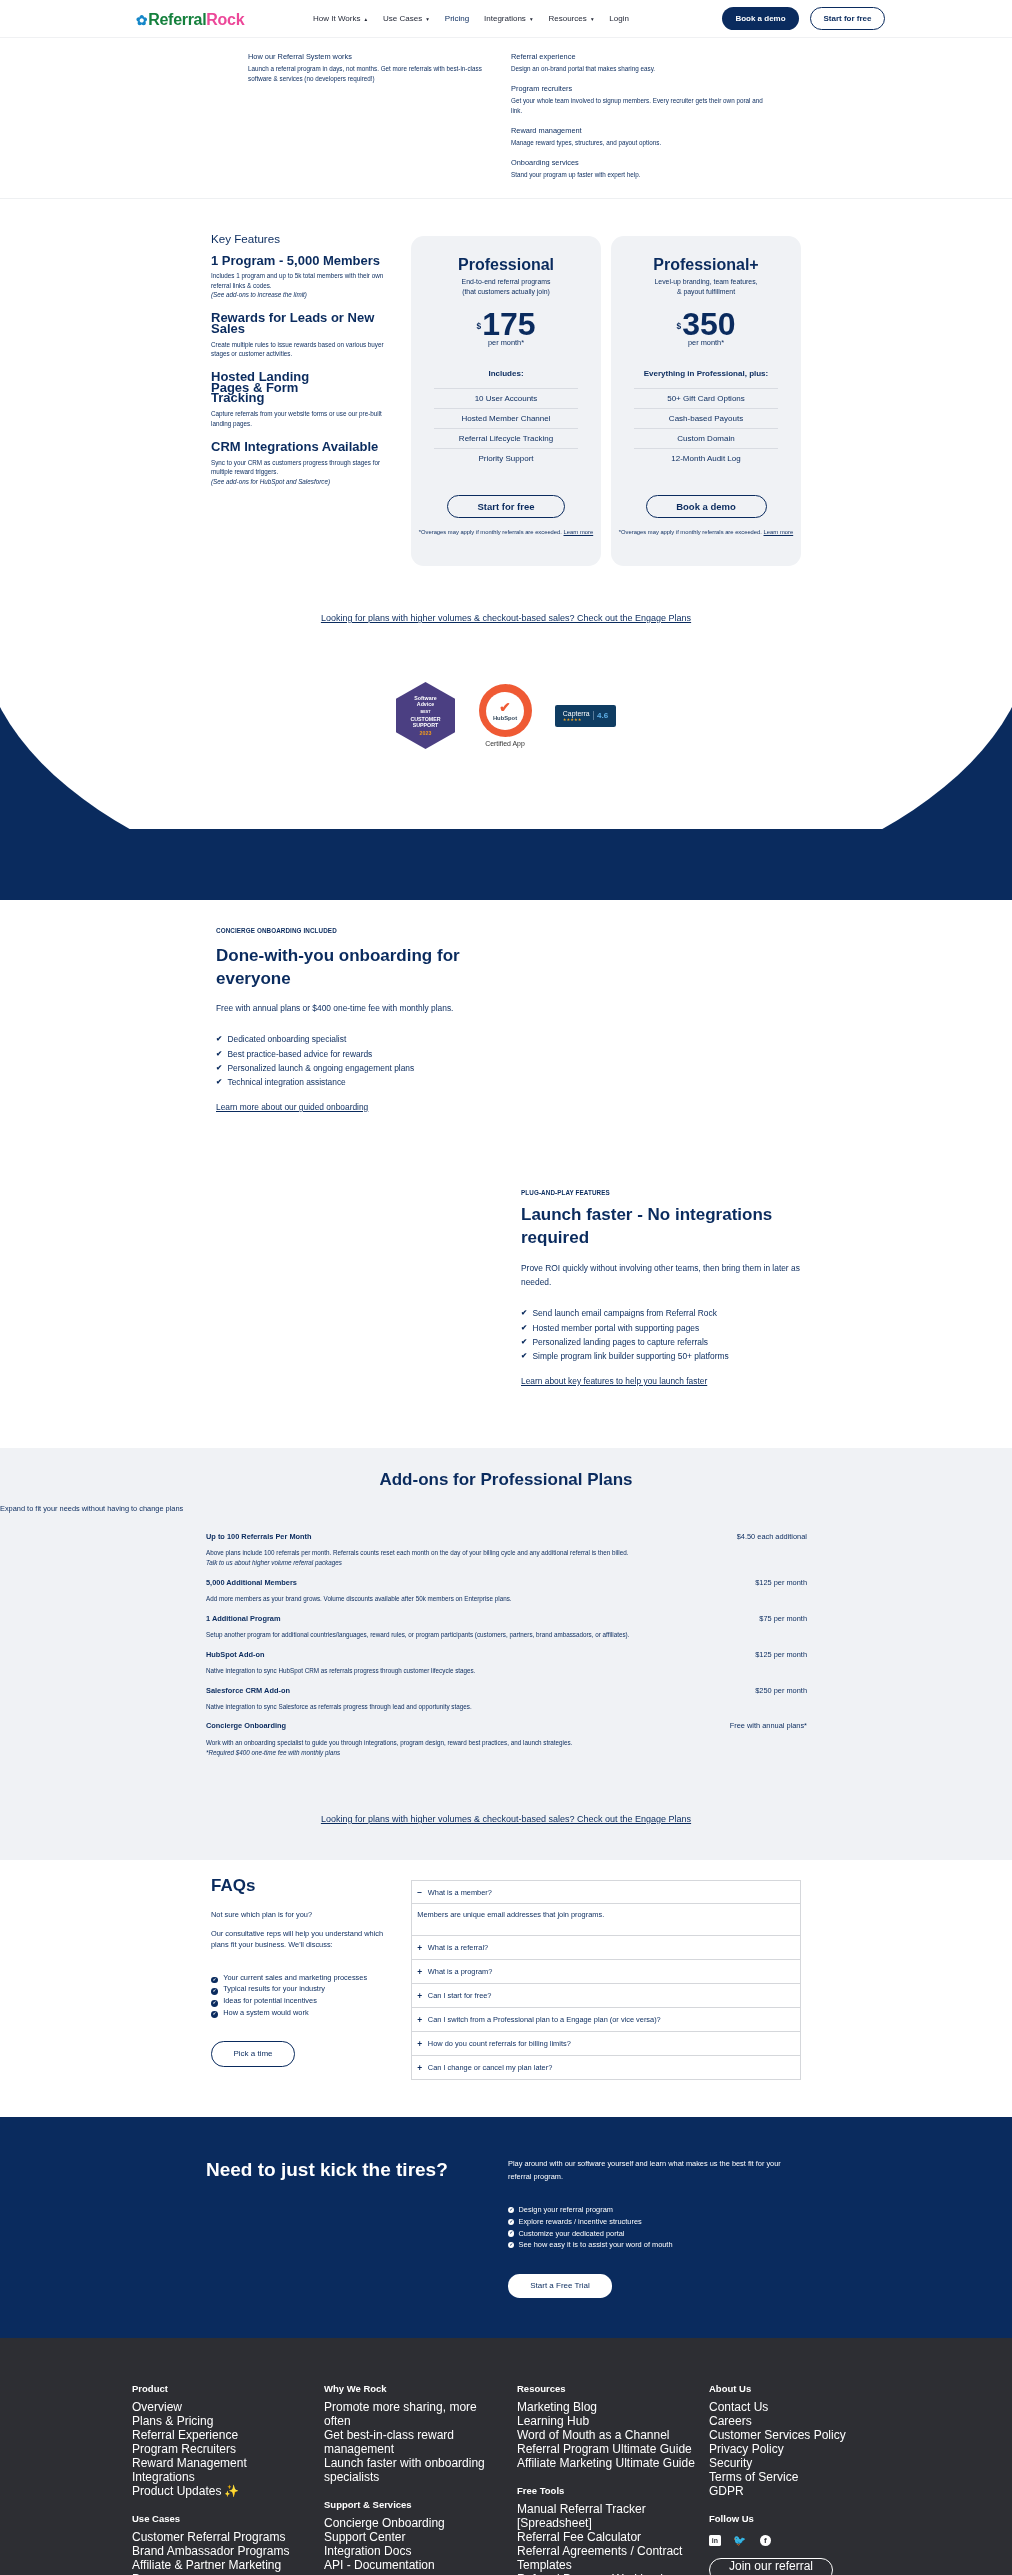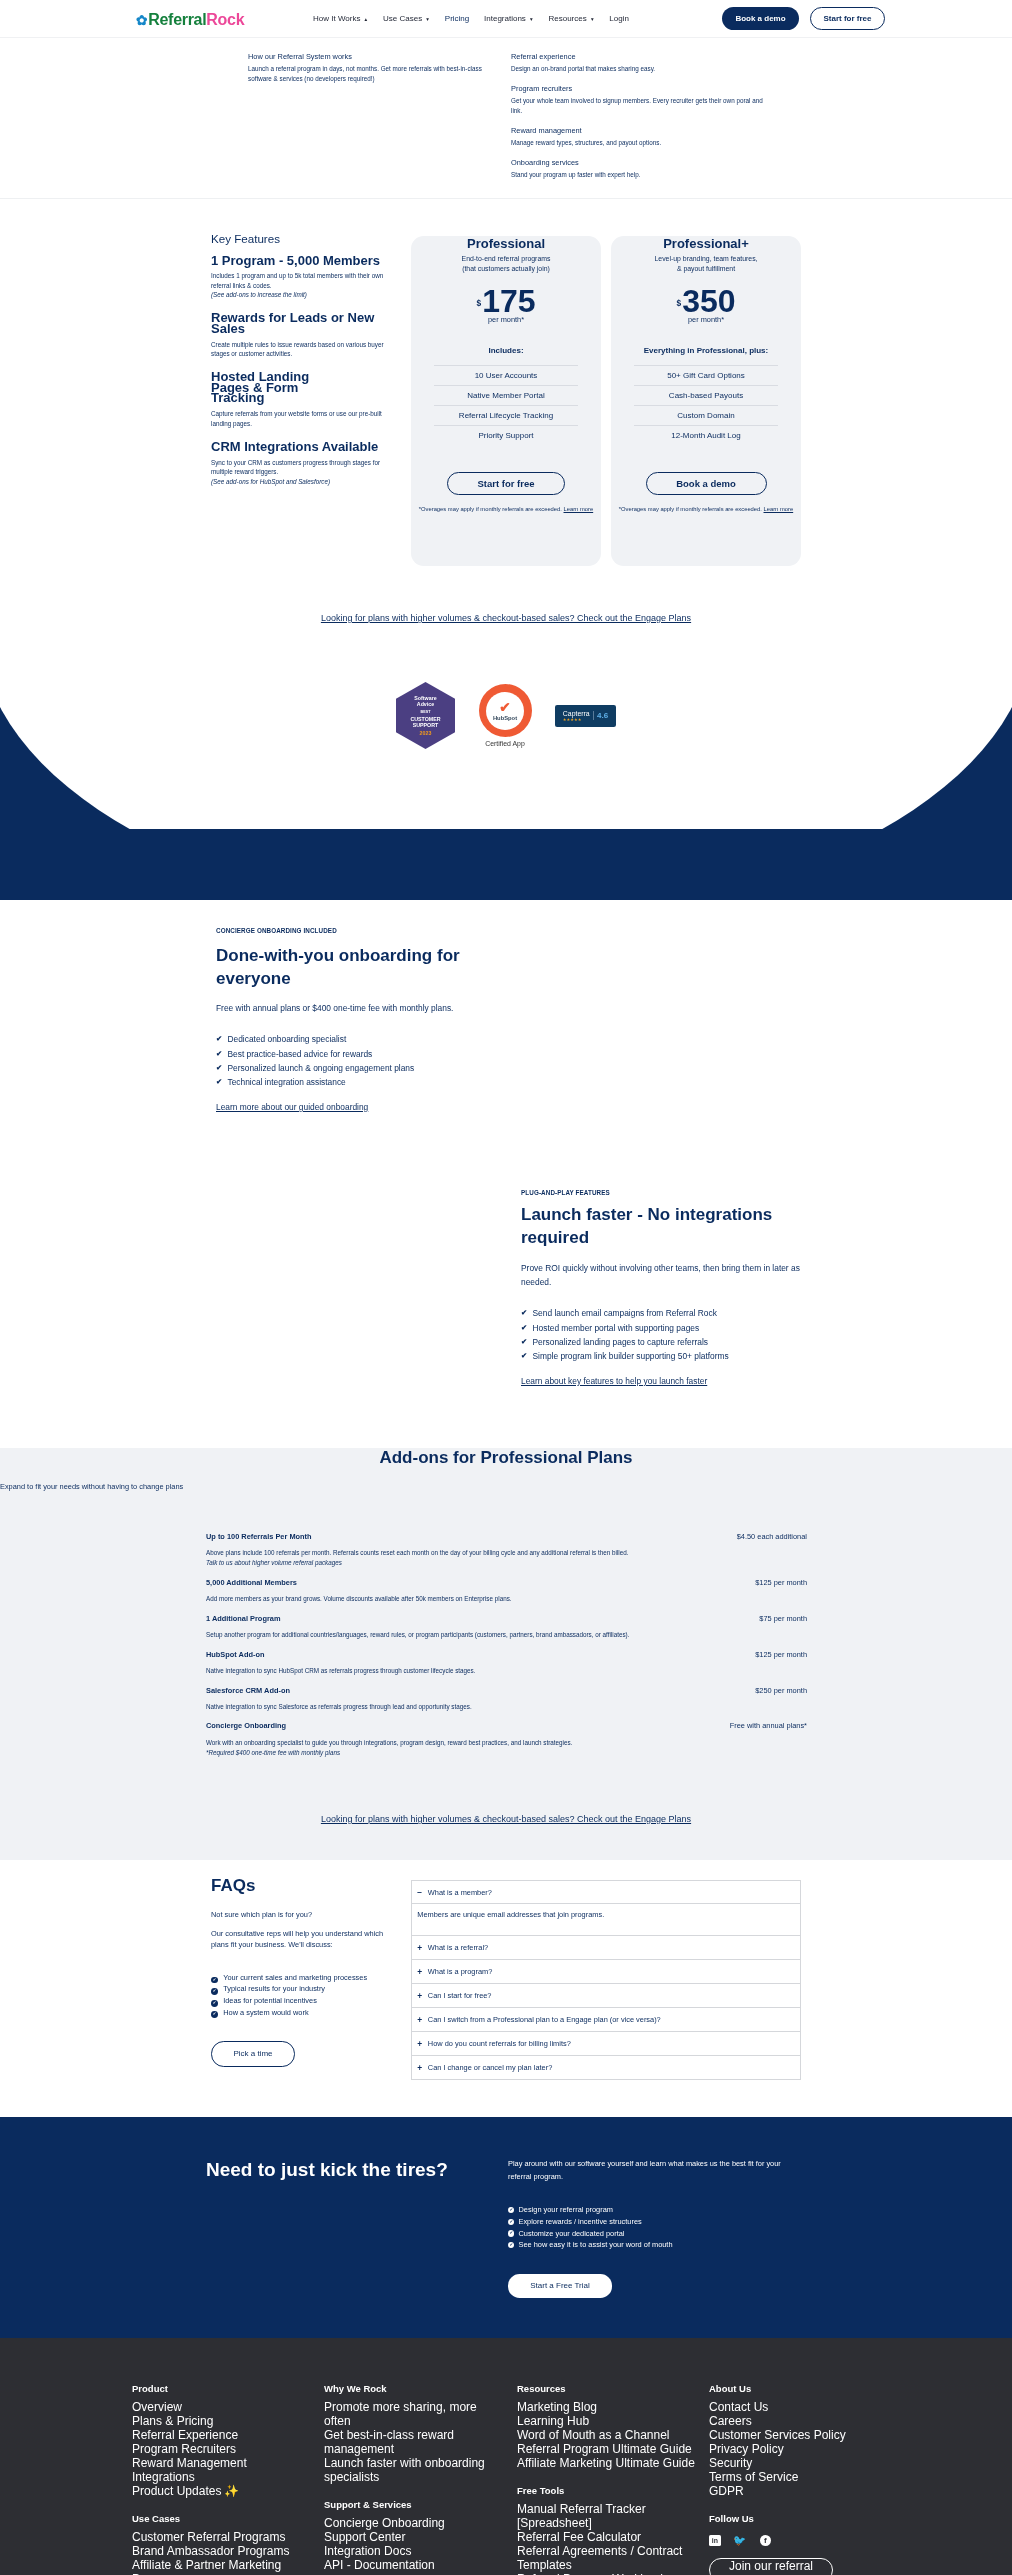--- a/index.html
+++ b/index.html
@@ -23,21 +23,21 @@
 .mcol .t{font-size:7.4px;color:#0a2b5e;margin-bottom:3.2px}
 .mcol .d{font-size:6.3px;line-height:9.5px;color:#0a2b5e}
 
 .pricing-sec{position:relative;height:401px}
 .kf-wrap{position:absolute;left:211px;top:33px;width:190px}
 .kf-wrap h2{font-size:11.6px;font-weight:normal;margin-bottom:10.5px}
 .kf-item h3{font-size:13px;font-weight:bold;margin-bottom:5.3px;line-height:10.5px}
 .kf-item p{font-size:6.3px;line-height:9.5px;margin-bottom:13.7px}
 .kf-item p i{display:block}
 .card{position:absolute;top:37px;width:190px;height:330px;background:#f0f2f5;border-radius:12.7px;text-align:center}
-.card .name{font-size:13px;font-weight:bold;}
+.card .name{font-size:16px;font-weight:bold;margin-top:20px}
 .card .sub{font-size:6.9px;line-height:10px;margin-top:3.2px;color:#0a2b5e}
 .card .price{margin-top:13.7px;font-size:32px;font-weight:bold;line-height:27px}
 .card .price sup{font-size:8.4px;vertical-align:top;position:relative;top:2.1px;margin-right:1.1px}
 .card .per{font-size:7.4px;margin-top:0}
 .card .inc{font-size:8px;font-weight:bold;margin-top:22px}
 .card ul{list-style:none;width:144px;margin:10.5px auto 0}
 .card li{font-size:8px;border-top:0.5px solid #d9dce2;height:20px;line-height:20px}
 .card .cbtn{display:block;margin:26px auto 0;border:1.1px solid #0a2b5e;border-radius:16px;height:23px;line-height:21px;font-size:9.5px;font-weight:bold}
 .card .over{font-size:5.8px;line-height:8px;margin-top:9.5px;color:#0a2b5e}
 .card .over a{text-decoration:underline}
@@ -61,21 +61,21 @@
 .feat{position:relative}
 .eyebrow{font-size:6.3px;font-weight:bold;letter-spacing:0.1px;text-transform:uppercase}
 .fh2{font-size:17px;font-weight:bold;line-height:23px;margin-top:9.5px}
 .fp{font-size:8.4px;line-height:14.2px;margin-top:11.6px}
 .checks{list-style:none;margin-top:17px}
 .checks li{font-size:8.4px;line-height:14.2px;display:flex;align-items:center}
 .checks li .ck{font-size:7.4px;margin-right:5.3px;font-weight:bold}
 .flink{display:inline-block;margin-top:12.7px;font-size:8.4px;text-decoration:underline}
 
 .addons{background:#f0f2f5;position:relative;height:412px}
-.addons h2{text-align:center;font-size:17px;font-weight:bold;}
+.addons h2{text-align:center;font-size:17px;font-weight:bold;padding-top:22px}
 .addons .subt{text-align:left;font-size:7.4px;margin-top:13.7px}
 .ad-list{position:absolute;left:206px;width:601px;top:84px}
 .ad-row{margin-bottom:9.5px}
 .ad-top{display:flex;justify-content:space-between;font-size:7.4px}
 .ad-top b{font-weight:bold}
 .ad-desc{font-size:6.3px;line-height:10px;margin-top:7.4px}
 .ad-desc i{display:block}
 
 .faq{position:relative;height:257px}
 .faq-left{position:absolute;left:211px;top:16px;width:190px}
@@ -179,21 +179,21 @@
     <div class="name">Professional</div>
     <div class="sub">
         <div>End-to-end referral programs</div>
         <div>(that customers actually join)</div>
       </div>
     <div class="price"><sup>$</sup><span>175</span></div>
     <div class="per">per month*</div>
     <div class="inc">Includes:</div>
     <ul>
       <li>10 User Accounts</li>
-      <li>Native Member Portal</li>
+      <li>Hosted Member Channel</li>
       <li>Referral Lifecycle Tracking</li>
       <li>Priority Support</li>
     </ul>
     <a class="cbtn" style="width:118px;margin-top:27px">Start for free</a>
     <div class="over"><span>*Overages may apply if monthly referrals are exceeded.</span> <a>Learn more</a></div>
   </div>
 
   <div class="card" style="left:611px">
     <div class="name">Professional+</div>
     <div class="sub">

